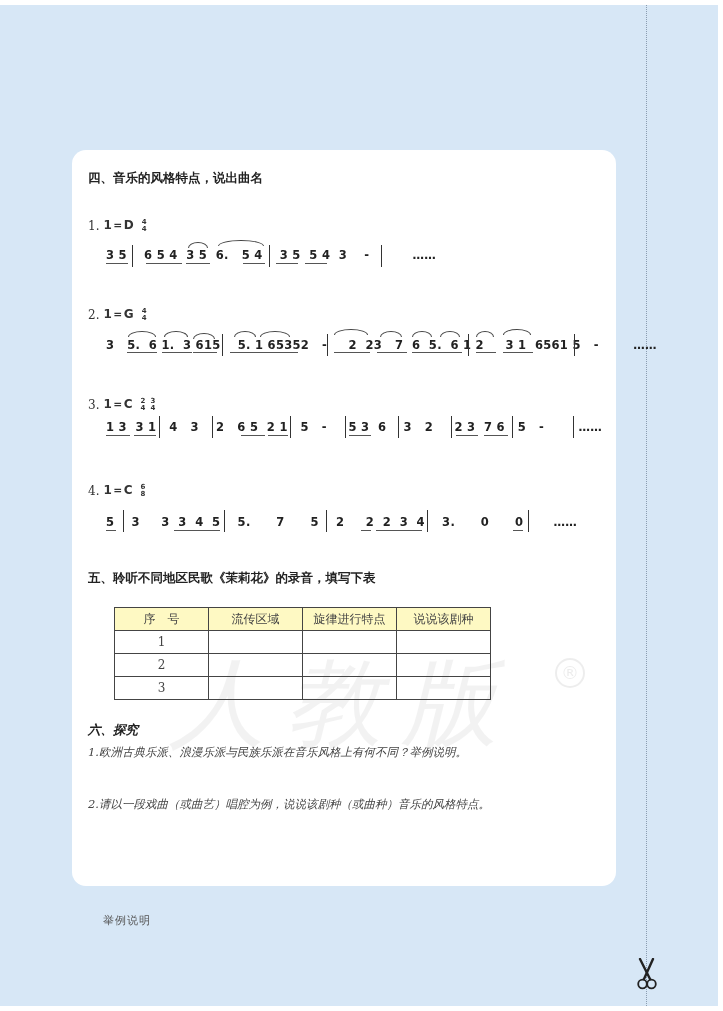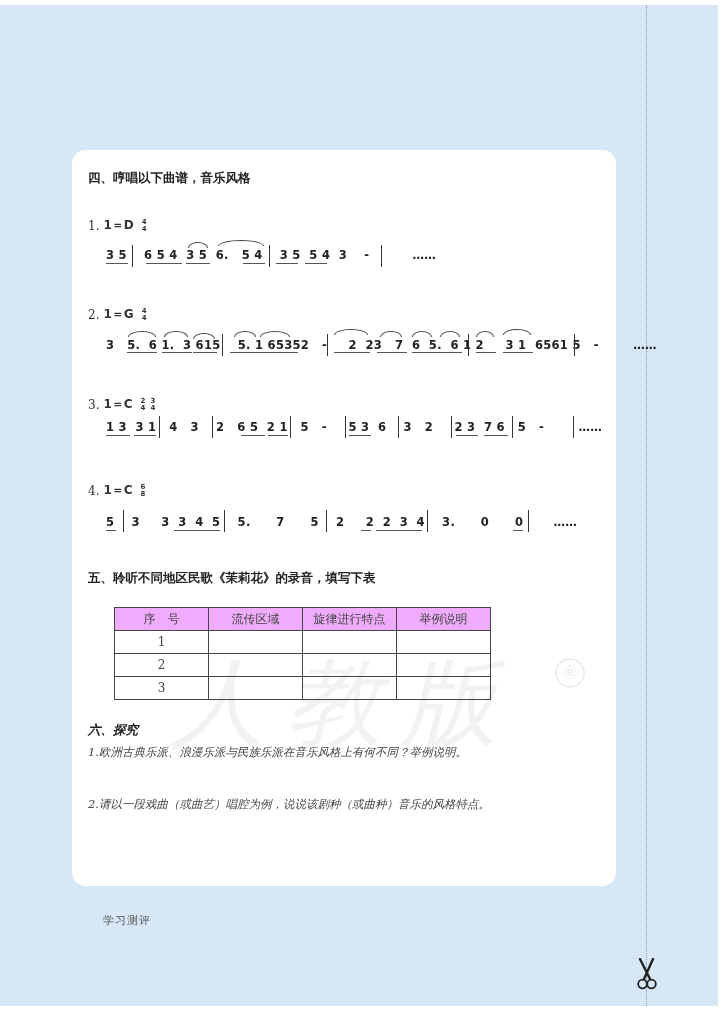--- a/index.html
+++ b/index.html
@@ -14,42 +14,42 @@
   .h { position:absolute; font-family:"DejaVu Sans", sans-serif; font-weight:bold; font-size:12.5px; color:#222; white-space:nowrap; }
   .key { position:absolute; font-size:12px; color:#333; white-space:nowrap; display:flex; align-items:center; gap:4px; }
   .key .one { font-family:"DejaVu Sans", sans-serif; font-weight:bold; }
   .frac { display:inline-flex; flex-direction:column; font-family:"DejaVu Sans", sans-serif; font-size:7px; font-weight:bold; line-height:7px; text-align:center; margin-left:4px; }
   .score { position:absolute; font-family:"DejaVu Sans", sans-serif; font-weight:bold; font-size:11.5px; color:#222; white-space:pre; letter-spacing:0.3px; }
   .bar { position:absolute; width:0; border-left:1.2px solid #333; height:22px; }
   .ul { position:absolute; height:0; border-top:1px solid #555; }
   .slur { position:absolute; border:1px solid #444; border-bottom:none; border-radius:50% 50% 0 0 / 100% 100% 0 0; height:6px; }
   .tbl { position:absolute; left:114px; top:607px; border-collapse:collapse; font-size:12px; color:#444; }
   .tbl td, .tbl th { border:1px solid #444; height:23px; text-align:center; font-weight:normal; }
-  .tbl th { background:#f0abfc; }
+  .tbl th { background:#fef9c3; }
   .q { position:absolute; left:88px; font-size:11.5px; color:#444; white-space:nowrap;font-style:italic; }
   .footer { position:absolute; left:103px; top:913px; font-size:11px; color:#555; letter-spacing:1px; }
 </style>
 </head>
 <body>
 
 <div class="page-bg"></div>
 <div class="cut-line"></div>
 
 <svg class="scissors" viewBox="0 0 22 34">
   <line x1="4" y1="1" x2="14" y2="21" stroke="#222" stroke-width="2.4" stroke-linecap="round"></line>
   <line x1="17" y1="1" x2="8" y2="21" stroke="#222" stroke-width="2.4" stroke-linecap="round"></line>
   <circle cx="6.5" cy="26" r="4.3" fill="none" stroke="#222" stroke-width="1.8"></circle>
   <circle cx="15.5" cy="26" r="4.3" fill="none" stroke="#222" stroke-width="1.8"></circle>
 </svg>
 
 <div class="card"></div>
 <div class="watermark">人教版</div>
 <div class="reg">®</div>
 
-<div class="h" style="left:88px; top:170px;">四、哼唱以下曲谱，音乐风格</div>
+<div class="h" style="left:88px; top:170px;">四、音乐的风格特点，说出曲名</div>
 
 <div class="key" style="left:88px; top:217px;">
   <span>1.</span>
   <span class="one">1＝D</span>
   <span class="frac">
       <span>4</span>
       <span>4</span>
     </span>
 </div>
 <div class="score" style="left:106px; top:248px;">3 5    6 5 4  3 5  6.   5 4    3 5  5 4  3    -          ……</div>
@@ -149,21 +149,21 @@
 <div class="ul" style="left:376px; top:530px; width:46px;"></div>
 <div class="ul" style="left:513px; top:530px; width:10px;"></div>
 
 <div class="h" style="left:88px; top:570px;">五、聆听不同地区民歌《茉莉花》的录音，填写下表</div>
 <table class="tbl">
   <tbody>
       <tr>
     <th style="width:94px;">序　号</th>
     <th style="width:94px;">流传区域</th>
     <th style="width:94px;">旋律进行特点</th>
-    <th style="width:94px;">举例说明</th>
+    <th style="width:94px;">说说该剧种</th>
   </tr>
   <tr>
     <td>1</td>
     <td></td>
     <td></td>
     <td></td>
   </tr>
   <tr>
     <td>2</td>
     <td></td>
@@ -176,13 +176,13 @@
     <td></td>
     <td></td>
   </tr>
 </tbody>
   </table>
 
 <div class="h" style="left:88px; top:722px;font-style:italic;">六、探究</div>
 <div class="q" style="top:745px;">1.欧洲古典乐派、浪漫乐派与民族乐派在音乐风格上有何不同？举例说明。</div>
 <div class="q" style="top:797px;">2.请以一段戏曲（或曲艺）唱腔为例，说说该剧种（或曲种）音乐的风格特点。</div>
 
-<div class="footer">学习测评</div>
+<div class="footer">举例说明</div>
 
 </body></html>

